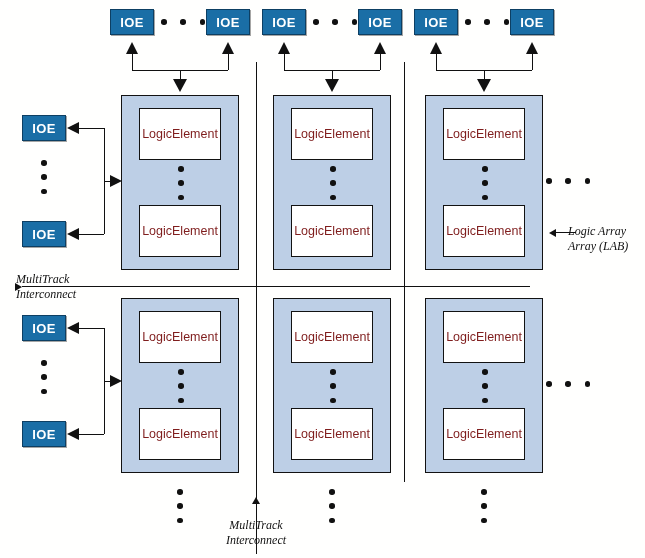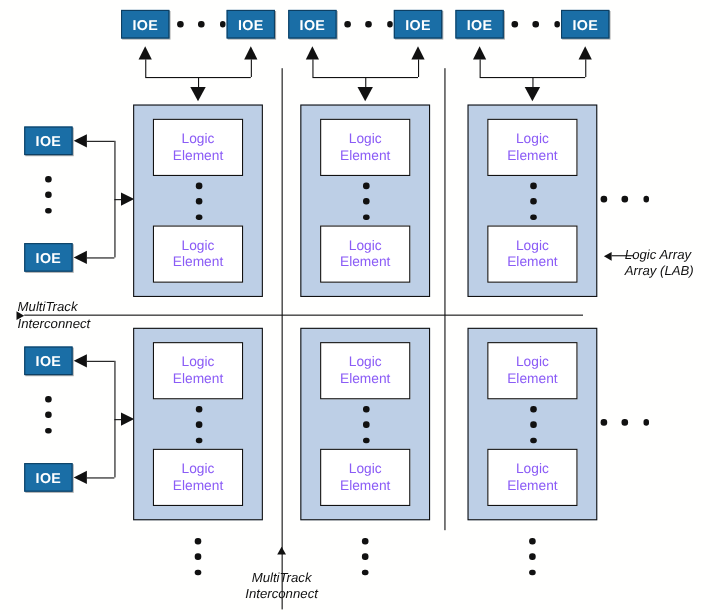--- a/index.html
+++ b/index.html
@@ -49,26 +49,26 @@
   
   .le {
     position: absolute;
     width: 82px;
     height: 52px;
     left: 17px;
     background: #ffffff;
     border: 1.5px solid #121212;
     box-sizing: border-box;
     display: flex;
-    flex-direction: column;
+    flex-direction: row;
     align-items: center;
     justify-content: center;
     font-size: 12.5px;
     line-height: 15px;
-    color: #8b5cf6;
+    color: #7f1d1d;
     text-align: center;
   }
   .le-top { top: 12px; }
   .le-bottom { bottom: 12px; }
 
   
   .vdots {
     position: absolute;
     display: flex;
     flex-direction: column;
@@ -147,21 +147,21 @@
     border-left: 7px solid #111111;
   }
   .arrow-up-sm {
     border-left: 4px solid transparent;
     border-right: 4px solid transparent;
     border-bottom: 7px solid #111111;
   }
   
   .callout {
     position: absolute;
-    font-family: Liberation Sans, sans-serif;
+    font-family: Liberation Serif, serif;
     font-style: italic;
     font-size: 12px;
     line-height: 15px;
     color: #111111;
     white-space: nowrap;
   }
   .callout.right-al { text-align: left; }
   .callout.center-al { text-align: center; }
 </style>
 </head>

